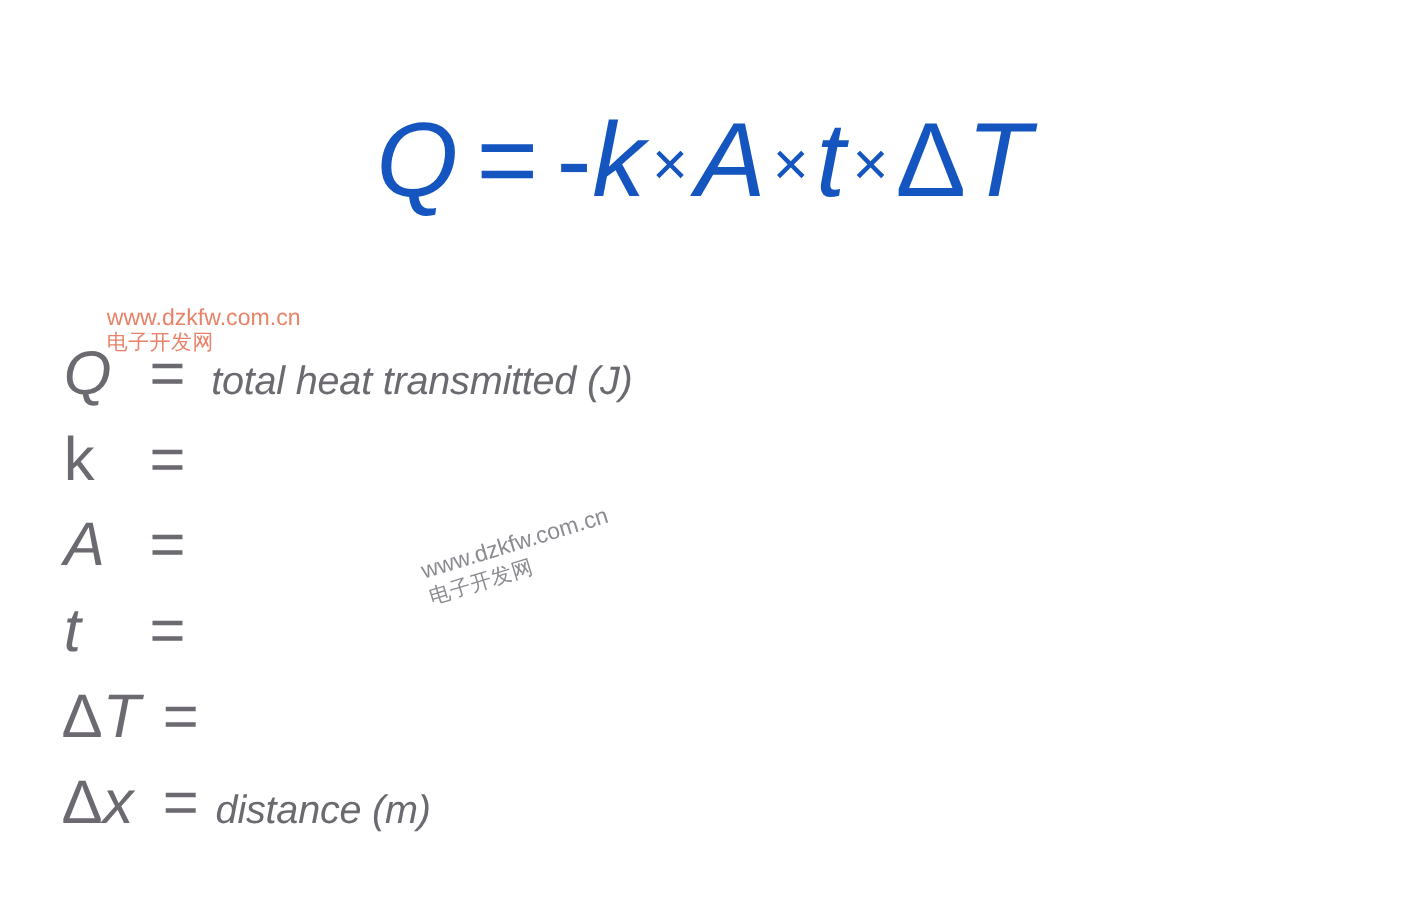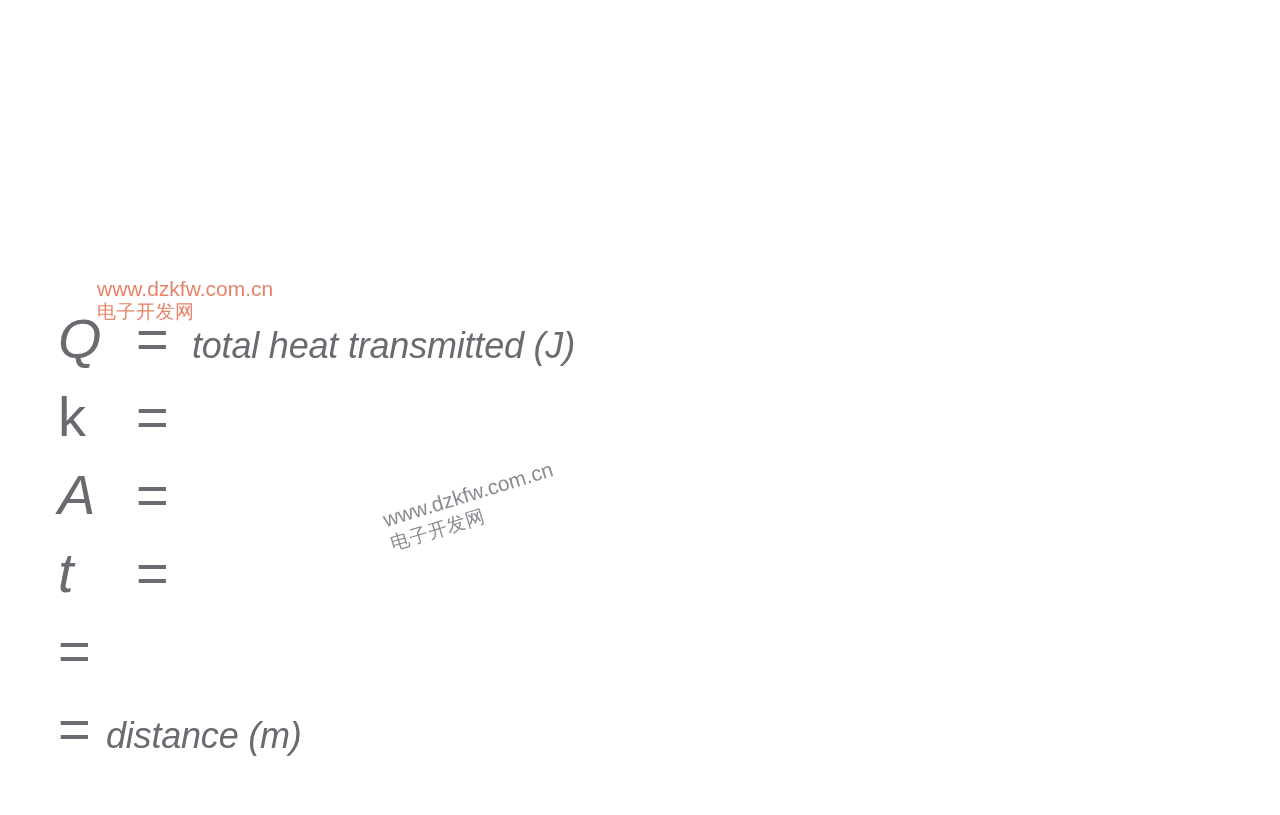--- a/index.html
+++ b/index.html
@@ -150,20 +150,23 @@
   .wm-b .line2 {
     font-size: 19px;
     letter-spacing: 0.5px;
   }
 </style>
 </head>
 <body>
 
 <div id="page">
 
+  <div class="formula">
+    <span class="sym">Q</span><span class="sp"></span><span class="op">=</span><span class="sp"></span><span class="op">-</span><span class="sym">k</span><span class="times">×</span><span class="sym">A</span><span class="times">×</span><span class="sym">t</span><span class="times">×</span><span class="delta">Δ</span><span class="sym">T</span>
+  </div>
 
   <div class="defs">
 
     <div class="def-row">
       <span class="def-sym">Q</span>
       <span class="def-eq">=</span>
       <span class="def-text">total heat transmitted (J)</span>
     </div>
 
     <div class="def-row">
@@ -175,24 +178,26 @@
       <span class="def-sym">A</span>
       <span class="def-eq">=</span>
     </div>
 
     <div class="def-row">
       <span class="def-sym">t</span>
       <span class="def-eq">=</span>
     </div>
 
     <div class="def-row">
+      <span class="def-sym wide"><span class="dl">Δ</span><span>T</span></span>
       <span class="def-eq narrow">=</span>
     </div>
 
     <div class="def-row">
+      <span class="def-sym wide"><span class="dl">Δ</span><span>x</span></span>
       <span class="def-eq narrow">=</span>
       <span class="def-text">distance (m)</span>
     </div>
 
   </div>
 
   <div class="wm wm-a">
     <div class="line1">www.dzkfw.com.cn</div>
     <div class="line2">电子开发网</div>
   </div>

